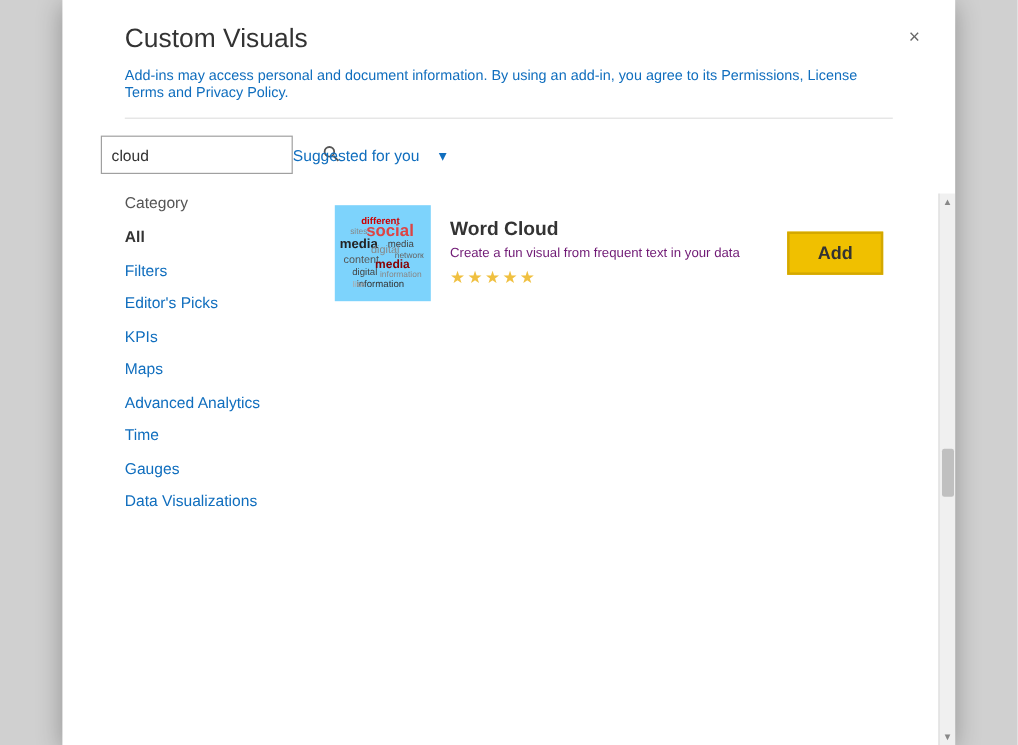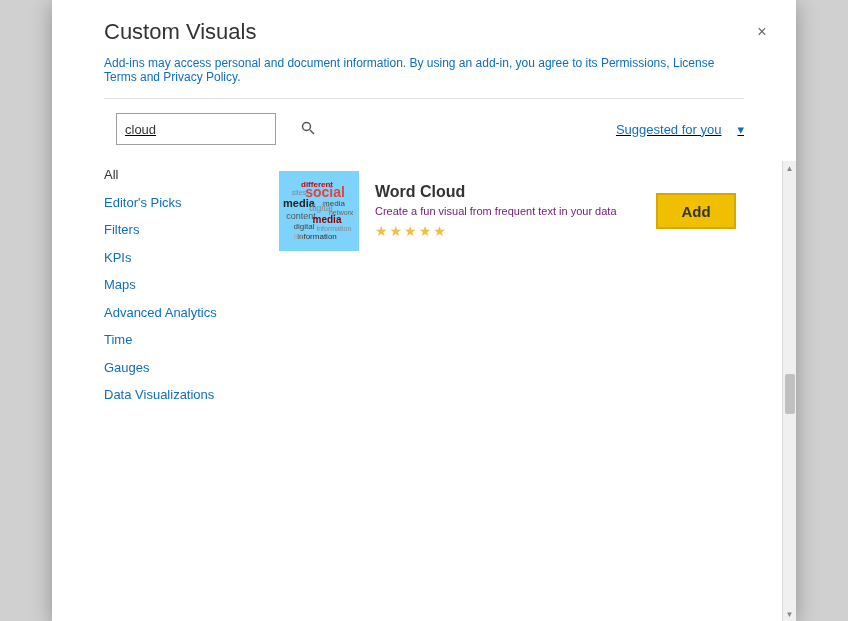--- a/index.html
+++ b/index.html
@@ -45,23 +45,21 @@
       background: none;
     }
     .info-bar {
       padding: 0 52px 14px 52px;
       font-size: 12px;
       color: #106ebe;
     }
     .search-row {
       display: flex;
       align-items: center;
-      justify-content: space-between;
-      padding: 0 52px 16px 64px;
-      text-decoration: underline;
+      padding: 0 52px 16px 32px;
     }
     .search-box {
       display: flex;
       align-items: center;
       border: 1px solid #a0a0a0;
       width: 160px;
       height: 32px;
       padding: 0 8px;
       background: #fff;
     }
@@ -110,21 +108,21 @@
     }
     .sidebar-item {
       font-size: 13px;
       color: #106ebe;
       padding: 4px 0;
       cursor: pointer;
       line-height: 1.5;
     }
     .sidebar-item.active {
       color: #333333;
-      font-weight: 400;
+      font-weight: 700;
     }
     .results-area {
       flex: 1;
       padding: 0 0 0 10px;
       overflow: hidden;
       position: relative;
     }
     .result-card {
       display: flex;
       align-items: center;
@@ -246,23 +244,24 @@
     </div>
     <button class="suggested-btn">
       <span>Suggested for you</span>
       <span>▾</span>
     </button>
   </div>
 
   <div class="main-content">
 
     <div class="sidebar">
+      <div class="sidebar-category-label">Category</div>
       <div class="sidebar-item active">All</div>
+      <div class="sidebar-item">Filters</div>
       <div class="sidebar-item">Editor's Picks</div>
-      <div class="sidebar-item">Filters</div>
       <div class="sidebar-item">KPIs</div>
       <div class="sidebar-item">Maps</div>
       <div class="sidebar-item">Advanced Analytics</div>
       <div class="sidebar-item">Time</div>
       <div class="sidebar-item">Gauges</div>
       <div class="sidebar-item">Data Visualizations</div>
     </div>
 
     <div class="results-area">
 

